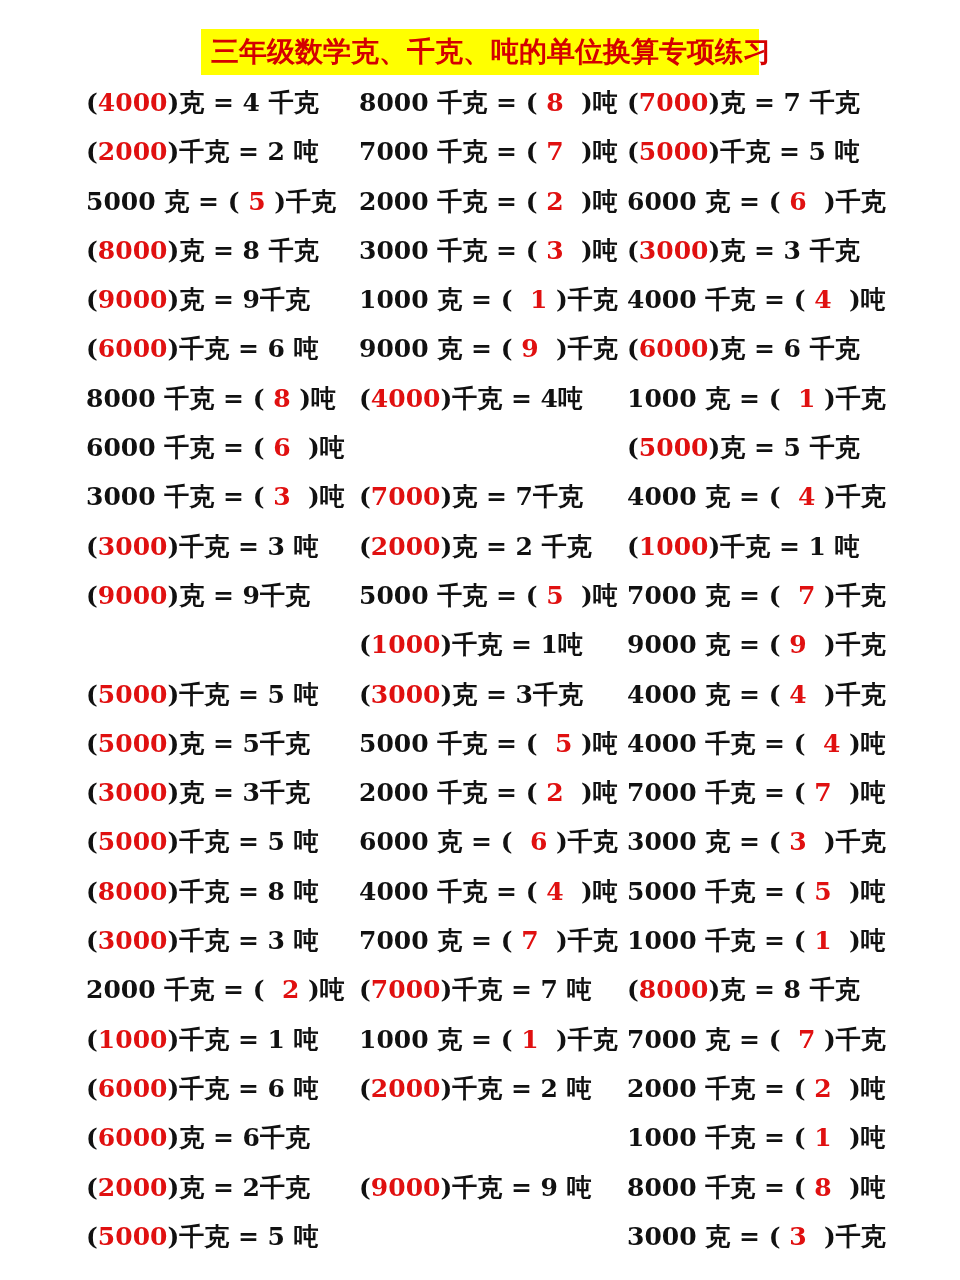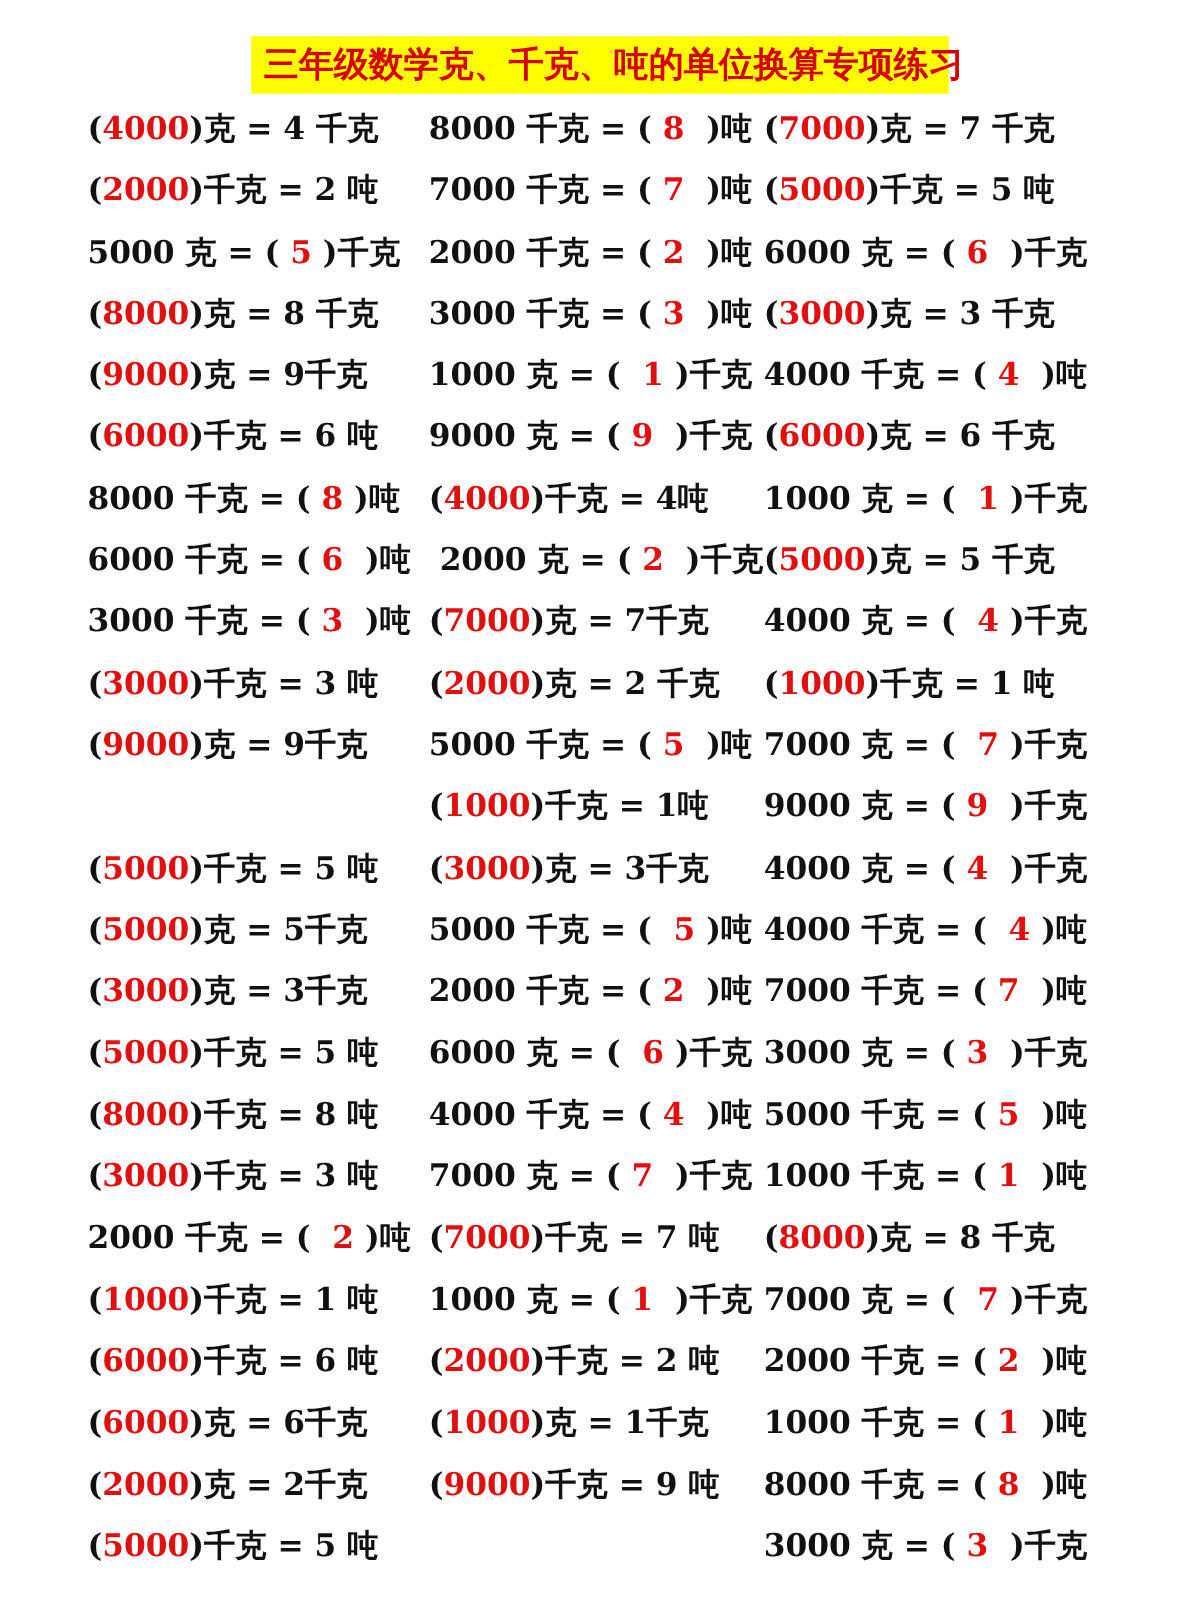--- a/index.html
+++ b/index.html
@@ -35,20 +35,21 @@
       letter-spacing: 0px;
       width: 558px;
       box-sizing: border-box;
       white-space: nowrap;
     }
     .grid {
       position: absolute;
       top: 78px;
       left: 0;
       width: 812px;
+      padding-left: 16px;
     }
     .row {
       position: relative;
       height: 49.3px;
     }
     .cell {
       position: absolute;
       top: 0;
       height: 49.3px;
       line-height: 49.3px;
@@ -100,21 +101,20 @@
       <div class="cell col-1"><span class="seg">9000 克 = ( </span><span class="seg ans">9</span><span class="seg">  )千克</span></div>
       <div class="cell col-2"><span class="seg">(</span><span class="seg ans">6000</span><span class="seg">)克 = 6 千克</span></div>
     </div>
     <div class="row">
       <div class="cell col-0"><span class="seg">8000 千克 = ( </span><span class="seg ans">8</span><span class="seg"> )吨</span></div>
       <div class="cell col-1"><span class="seg">(</span><span class="seg ans">4000</span><span class="seg">)千克 = 4吨</span></div>
       <div class="cell col-2"><span class="seg">1000 克 = (  </span><span class="seg ans">1</span><span class="seg"> )千克</span></div>
     </div>
     <div class="row">
       <div class="cell col-0"><span class="seg">6000 千克 = ( </span><span class="seg ans">6</span><span class="seg">  )吨</span></div>
-      <div class="cell col-1"><span class="seg"> 2000 克 = ( </span><span class="seg ans">2</span><span class="seg">  )千克</span></div>
       <div class="cell col-2"><span class="seg">(</span><span class="seg ans">5000</span><span class="seg">)克 = 5 千克</span></div>
     </div>
     <div class="row">
       <div class="cell col-0"><span class="seg">3000 千克 = ( </span><span class="seg ans">3</span><span class="seg">  )吨</span></div>
       <div class="cell col-1"><span class="seg">(</span><span class="seg ans">7000</span><span class="seg">)克 = 7千克</span></div>
       <div class="cell col-2"><span class="seg">4000 克 = (  </span><span class="seg ans">4</span><span class="seg"> )千克</span></div>
     </div>
     <div class="row">
       <div class="cell col-0"><span class="seg">(</span><span class="seg ans">3000</span><span class="seg">)千克 = 3 吨</span></div>
       <div class="cell col-1"><span class="seg">(</span><span class="seg ans">2000</span><span class="seg">)克 = 2 千克</span></div>
@@ -169,21 +169,20 @@
       <div class="cell col-1"><span class="seg">1000 克 = ( </span><span class="seg ans">1</span><span class="seg">  )千克</span></div>
       <div class="cell col-2"><span class="seg">7000 克 = (  </span><span class="seg ans">7</span><span class="seg"> )千克</span></div>
     </div>
     <div class="row">
       <div class="cell col-0"><span class="seg">(</span><span class="seg ans">6000</span><span class="seg">)千克 = 6 吨</span></div>
       <div class="cell col-1"><span class="seg">(</span><span class="seg ans">2000</span><span class="seg">)千克 = 2 吨</span></div>
       <div class="cell col-2"><span class="seg">2000 千克 = ( </span><span class="seg ans">2</span><span class="seg">  )吨</span></div>
     </div>
     <div class="row">
       <div class="cell col-0"><span class="seg">(</span><span class="seg ans">6000</span><span class="seg">)克 = 6千克</span></div>
-      <div class="cell col-1"><span class="seg">(</span><span class="seg ans">1000</span><span class="seg">)克 = 1千克</span></div>
       <div class="cell col-2"><span class="seg">1000 千克 = ( </span><span class="seg ans">1</span><span class="seg">  )吨</span></div>
     </div>
     <div class="row">
       <div class="cell col-0"><span class="seg">(</span><span class="seg ans">2000</span><span class="seg">)克 = 2千克</span></div>
       <div class="cell col-1"><span class="seg">(</span><span class="seg ans">9000</span><span class="seg">)千克 = 9 吨</span></div>
       <div class="cell col-2"><span class="seg">8000 千克 = ( </span><span class="seg ans">8</span><span class="seg">  )吨</span></div>
     </div>
     <div class="row">
       <div class="cell col-0"><span class="seg">(</span><span class="seg ans">5000</span><span class="seg">)千克 = 5 吨</span></div>
       <div class="cell col-2"><span class="seg">3000 克 = ( </span><span class="seg ans">3</span><span class="seg">  )千克</span></div>

